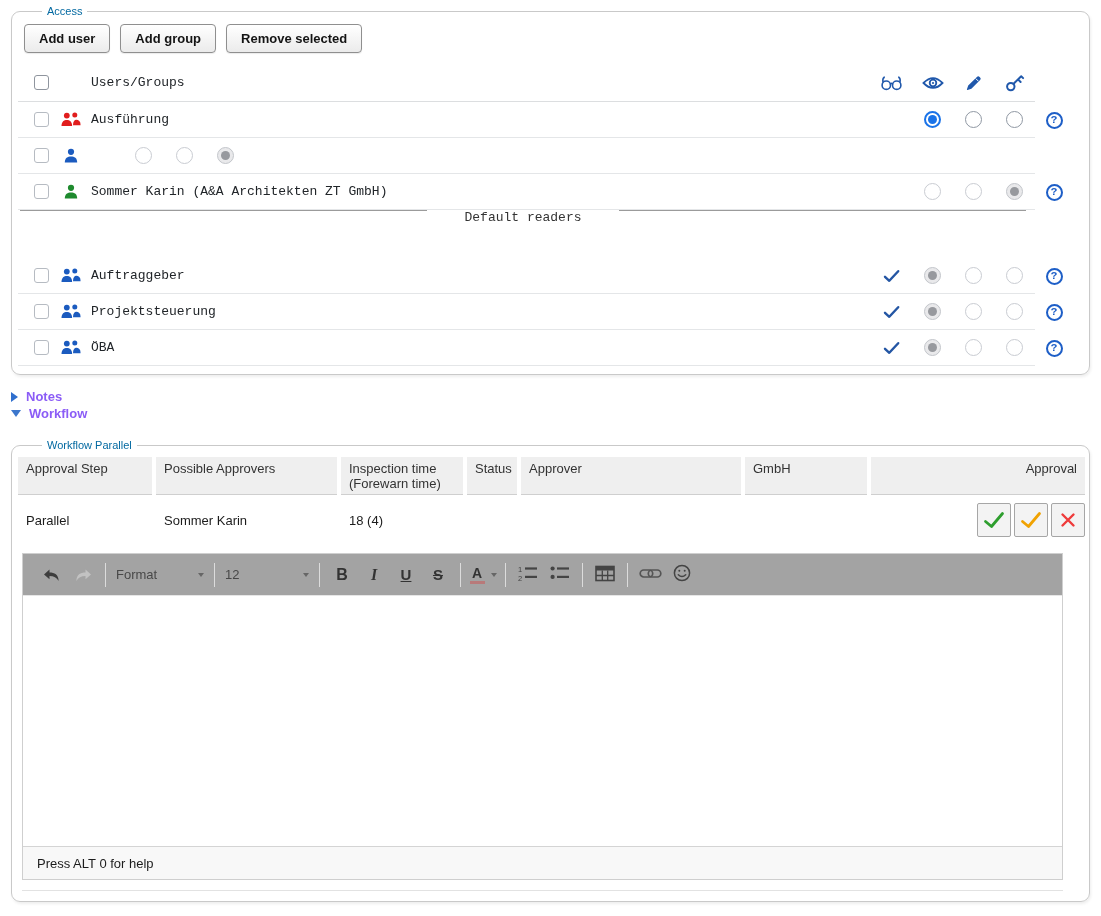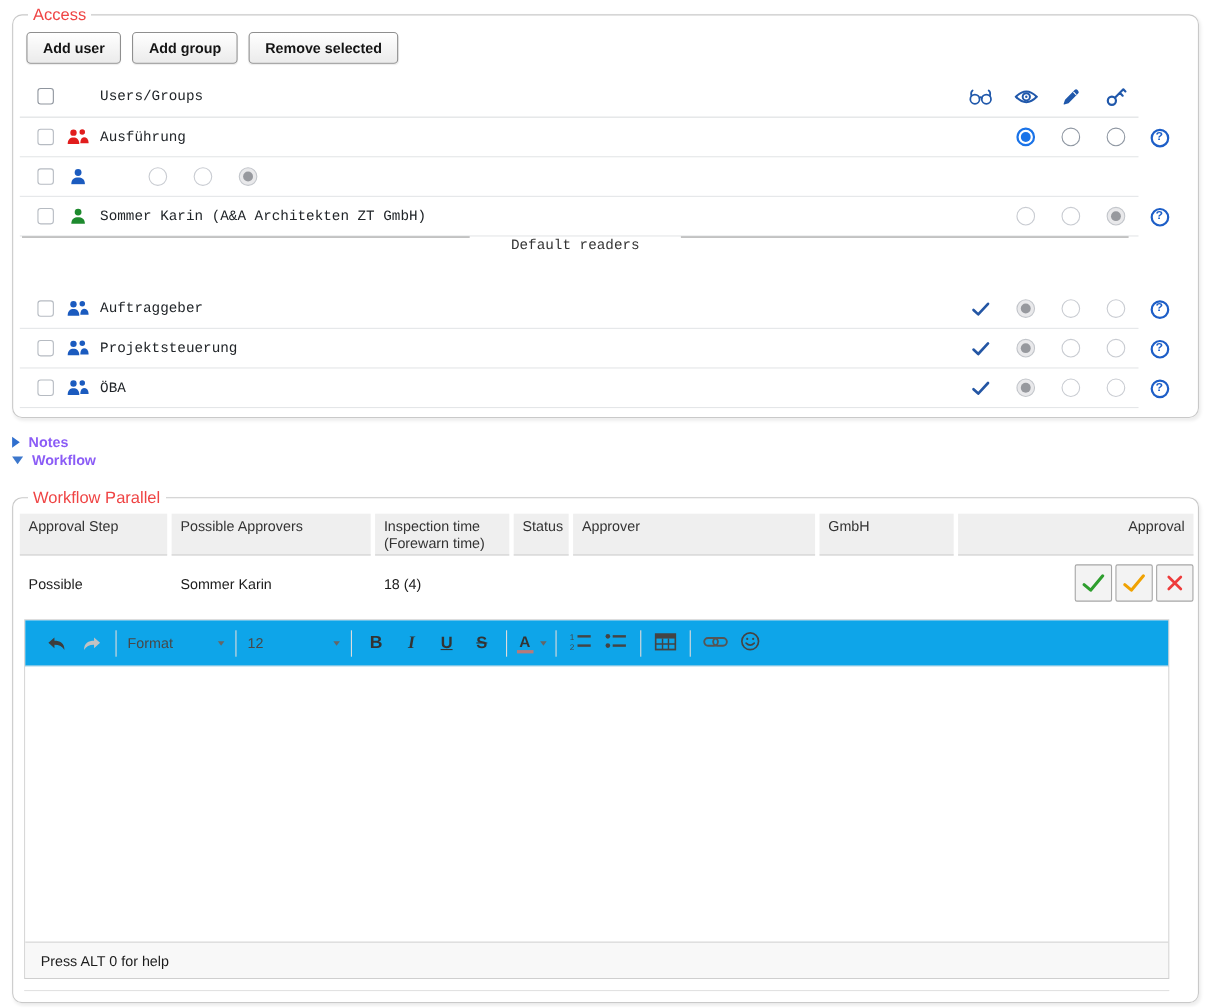--- a/index.html
+++ b/index.html
@@ -11,21 +11,21 @@
     padding-top: 5px;
   }
   .panel {
     margin: 0 11px;
     border: 1px solid #c9c9c9;
     border-radius: 9px;
     padding: 2px 4px 8px 4px;
     box-shadow: 1px 2px 3px rgba(0,0,0,.07);
     background: #fff;
   }
-  .panel legend { margin-left: 9px; padding: 0 5px; color: #ef4444; font-size: 15px; }
+  .panel legend { margin-left: 26px; padding: 0 5px; color: #0369a1; font-size: 11px; }
 
   
   .btn-row { display: flex; gap: 10px; margin: 5px 8px 11px 8px; }
   .btn {
     font-family: "Liberation Sans", sans-serif;
     font-weight: 700; font-size: 13px; color: #141414;
     padding: 6px 14px;
     border: 1px solid #8f8f8f; border-radius: 4px;
     background: linear-gradient(#ffffff, #ebebeb);
     box-shadow: 0 1px 1px rgba(0,0,0,.08);
@@ -101,21 +101,21 @@
   .wf-row .c7 { display: flex; justify-content: flex-end; gap: 3px; padding-right: 0; }
   .appr-btn {
     width: 34px; height: 34px; border: 1px solid #a6a6a6; border-radius: 2px;
     background: #f3f3f3; display: flex; align-items: center; justify-content: center; cursor: pointer;
   }
   .appr-btn svg { display: block; }
 
   
   .editor { width: 1041px; margin: 10px 0 0 6px; border: 1px solid #cfcfcf; }
   .toolbar {
-    height: 42px; background: #0ea5e9; border-bottom: 1px solid #e6e6e6;
+    height: 42px; background: #a3a3a3; border-bottom: 1px solid #e6e6e6;
     display: flex; align-items: center; padding: 0 12px;
   }
   .tb-btn {
     min-width: 32px; height: 30px; display: inline-flex; align-items: center; justify-content: center;
     color: #333; cursor: pointer; background: none; border: none;
     font-family: "Liberation Sans", sans-serif;
   }
   .tb-btn.disabled { color: #c2c2c2; cursor: default; }
   .sep { width: 1px; height: 24px; background: #dcdcdc; margin: 0 6px; }
   .glyph-b { font-weight: 700; font-size: 16px; }
@@ -403,21 +403,21 @@
     <div class="hcell c1">Approval Step</div>
     <div class="hcell c2">Possible Approvers</div>
     <div class="hcell c3">Inspection time (Forewarn time)</div>
     <div class="hcell c4">Status</div>
     <div class="hcell c5">Approver</div>
     <div class="hcell c6">GmbH</div>
     <div class="hcell c7">Approval</div>
   </div>
 
   <div class="wf-row wf-cols">
-    <div class="cell c1">Possible</div>
+    <div class="cell c1">Parallel</div>
     <div class="cell c2">Sommer Karin</div>
     <div class="cell c3">18 (4)</div>
     <div class="cell c4"></div>
     <div class="cell c5"></div>
     <div class="cell c6"></div>
     <div class="c7">
       <button class="appr-btn">
         <span>
         <svg width="22" height="18" viewBox="0 0 22 18" stroke="#2e9e2e" stroke-width="2.8" fill="none" stroke-linecap="round" stroke-linejoin="round">
               <path d="M2.5 10.5 L8.5 15.5 L19.5 2.5"></path>

